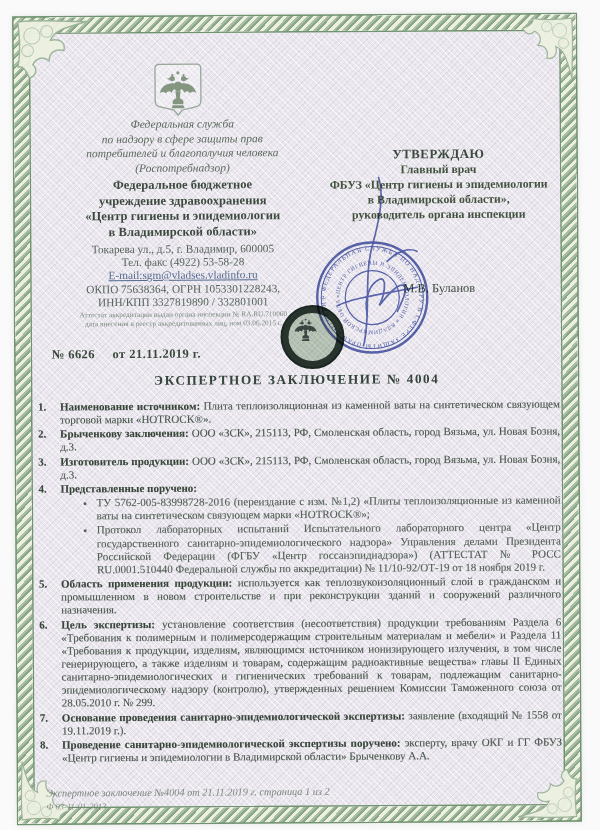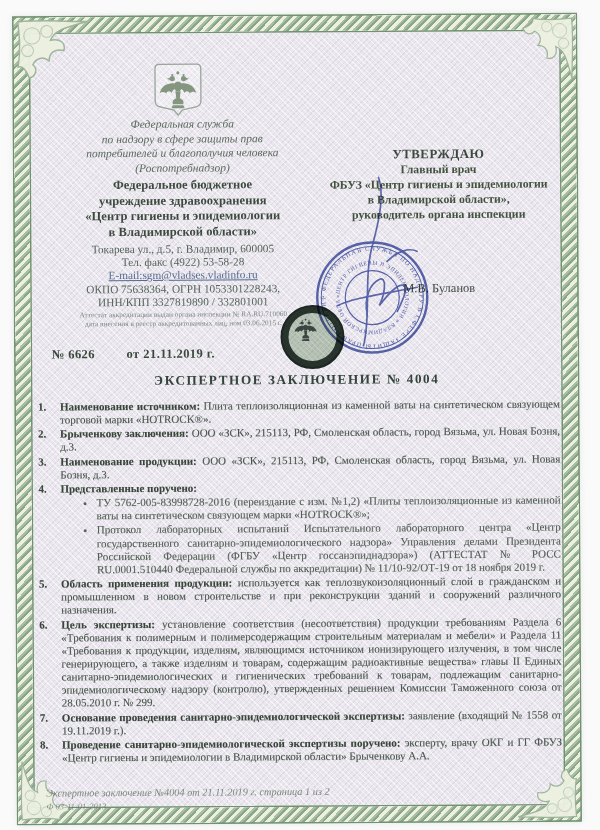--- a/index.html
+++ b/index.html
@@ -42,21 +42,21 @@
 
   .approval{position:absolute;left:292px;top:132px;width:264px;text-align:center;}
   .approval .app{font-weight:bold;font-size:12.8px;letter-spacing:0.5px;color:#3c4a3e;}
   .approval .ln{font-weight:bold;font-size:11.8px;line-height:15px;color:#42523f;}
   .signer{position:absolute;left:388px;top:226px;font-weight:normal;font-size:12.5px;color:#3c4a3e;margin-top:40px;}
 
   .stamp-blue{position:absolute;left:252px;top:140px;width:210px;height:230px;mix-blend-mode:multiply;opacity:0.88;}
   .stamp-dark{position:absolute;left:264px;top:288px;width:66px;height:66px;mix-blend-mode:multiply;opacity:0.94;}
 
   .regline{position:absolute;left:36px;top:330px;font-weight:bold;font-size:12.6px;color:#3a493c;letter-spacing:0.4px;}
-  .regline .dt{margin-left:28px;text-align:right;}
+  .regline .dt{margin-left:14px;text-align:right;}
   .doc-title{position:absolute;left:0;top:356px;width:562px;text-align:center;
     font-weight:bold;font-size:13.2px;letter-spacing:1.6px;color:#35443a;}
 
   .items{position:absolute;left:20px;top:383px;width:524px;margin:0;padding:0;list-style:none;}
   .items>li{position:relative;padding-left:24px;margin-bottom:1px;
     font-size:11px;line-height:13.15px;text-align:justify;}
   .items .num{position:absolute;left:2px;top:0;font-weight:bold;color:rgba(48,62,50,0.95);}
   .items .lbl{font-weight:bold;color:rgba(48,62,50,0.95);}
   .items .lbl::after{content:" ";}
   .bullets{margin:1px 0 1px 0;padding-left:36px;list-style:disc;}
@@ -204,21 +204,21 @@
     <li>
       <span class="num">1.</span>
       <span class="lbl">Наименование источником:</span><span>Плита теплоизоляционная из каменной  ваты  на синтетическом связующем торговой марки «HOTROCK®».</span>
     </li>
     <li>
       <span class="num">2.</span>
       <span class="lbl">Брыченкову заключения:</span><span>ООО «ЗСК», 215113, РФ, Смоленская область, город Вязьма, ул. Новая Бозня, д.3.</span>
     </li>
     <li>
       <span class="num">3.</span>
-      <span class="lbl">Наименование продукции:</span><span>ООО «ЗСК», 215113, РФ, Смоленская область, город Вязьма, ул. Новая Бозня, д.3.</span>
+      <span class="lbl">Изготовитель продукции:</span><span>ООО «ЗСК», 215113, РФ, Смоленская область, город Вязьма, ул. Новая Бозня, д.3.</span>
     </li>
     <li>
       <span class="num">4.</span>
       <span class="lbl">Представленные поручено:</span>
       <ul class="bullets">
         <li>ТУ 5762-005-83998728-2016 (переиздание с изм. №1,2) «Плиты теплоизоляционные из каменной ваты на синтетическом связующем марки «HOTROCK®»;</li>
         <li>Протокол лабораторных испытаний Испытательного лабораторного центра «Центр государственного санитарно-эпидемиологического надзора» Управления делами Президента Российской Федерации (ФГБУ «Центр  госсанэпиднадзора») (АТТЕСТАТ №  РОСС RU.0001.510440 Федеральной службы по аккредитации) № 11/10-92/ОТ-19 от 18 ноября 2019 г.</li>
       </ul>
     </li>
     <li>

